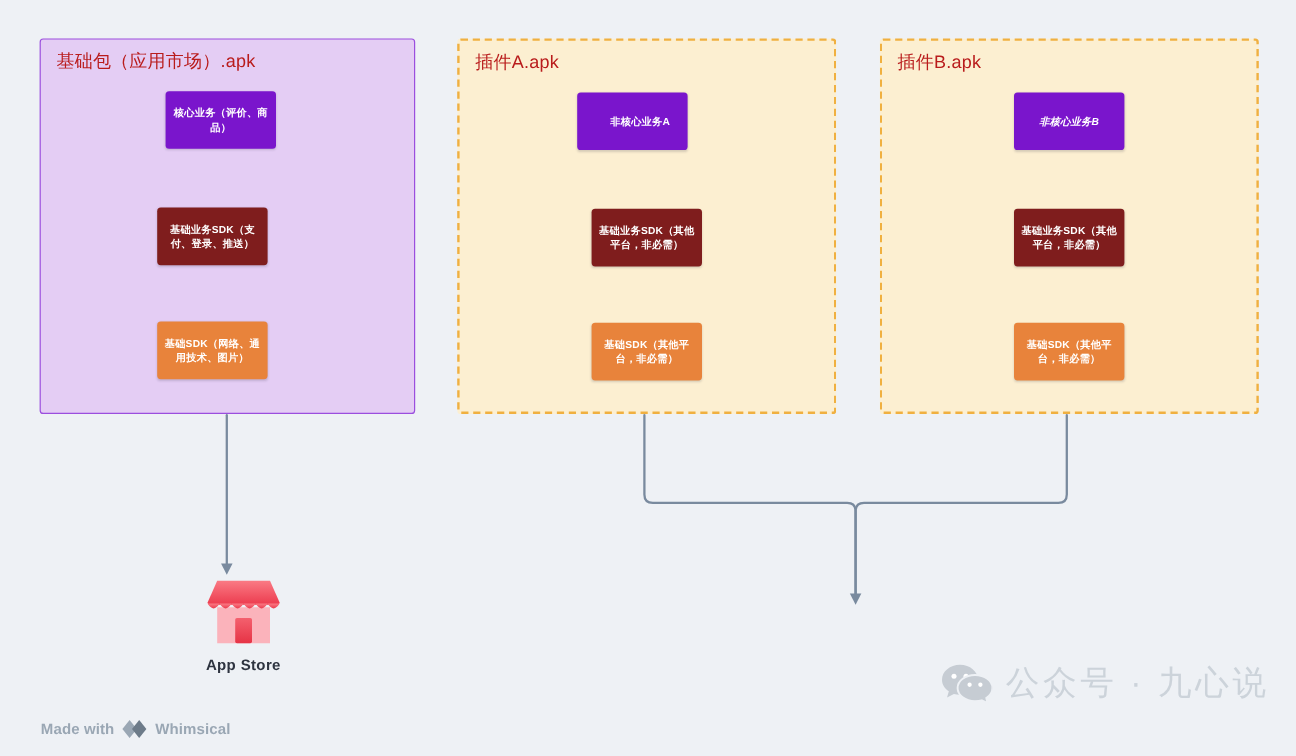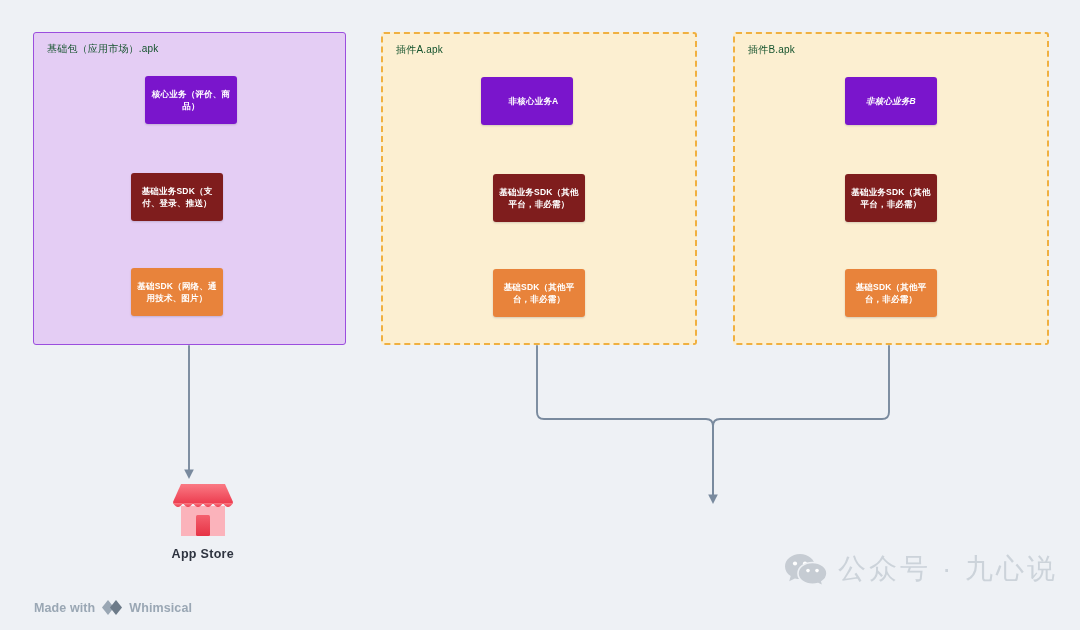--- a/index.html
+++ b/index.html
@@ -30,22 +30,22 @@
     border: 1.6px solid #9b4ede;
   }
   .container-dashed {
     background: #fcefd1;
     border: 2px dashed #f0b040;
   }
   .container-title {
     position: absolute;
     top: 9px;
     left: 13px;
-    font-size: 10px;
-    color: #14532d;
+    font-size: 15px;
+    color: #b91c1c;
     letter-spacing: .2px;
     white-space: nowrap;
   }
 
   
   .node {
     position: absolute;
     box-sizing: border-box;
     border-radius: 3px;
     color: #ffffff;
@@ -143,21 +143,21 @@
 
     <path class="link-path" d="M537,346 L537,412 Q537,419 544,419 L706,419 Q713,419 713,426 L713,496"></path>
 
     <path class="link-path" d="M889,346 L889,412 Q889,419 882,419 L720,419 Q713,419 713,426 L713,496"></path>
     <polygon class="link-head" points="713,504 708.2,494.5 717.8,494.5"></polygon>
   </svg>
 
   <div class="container-box container-solid" style="left:33px; top:32px; width:313px; height:313px;">
     <div class="container-title">基础包（应用市场）.apk</div>
 
-    <div class="node node-purple" style="left:111px; top:43px; width:92px; height:48px;">
+    <div class="node node-purple" style="left:104px; top:43px; width:92px; height:48px;">
       <span>核心业务（评价、商品）</span>
     </div>
 
     <div class="node node-blue" style="left:97px; top:140px; width:92px; height:48px;">
       <span>基础业务SDK（支付、登录、推送）</span>
     </div>
 
     <div class="node node-orange" style="left:97px; top:235px; width:92px; height:48px;">
       <span>基础SDK（网络、通用技术、图片）</span>
     </div>

